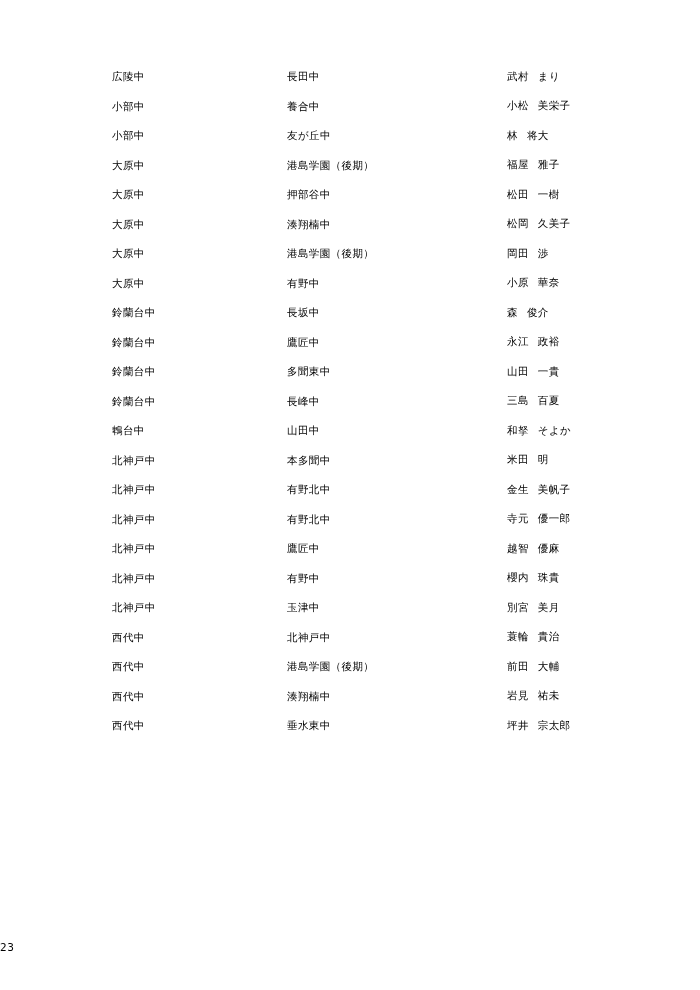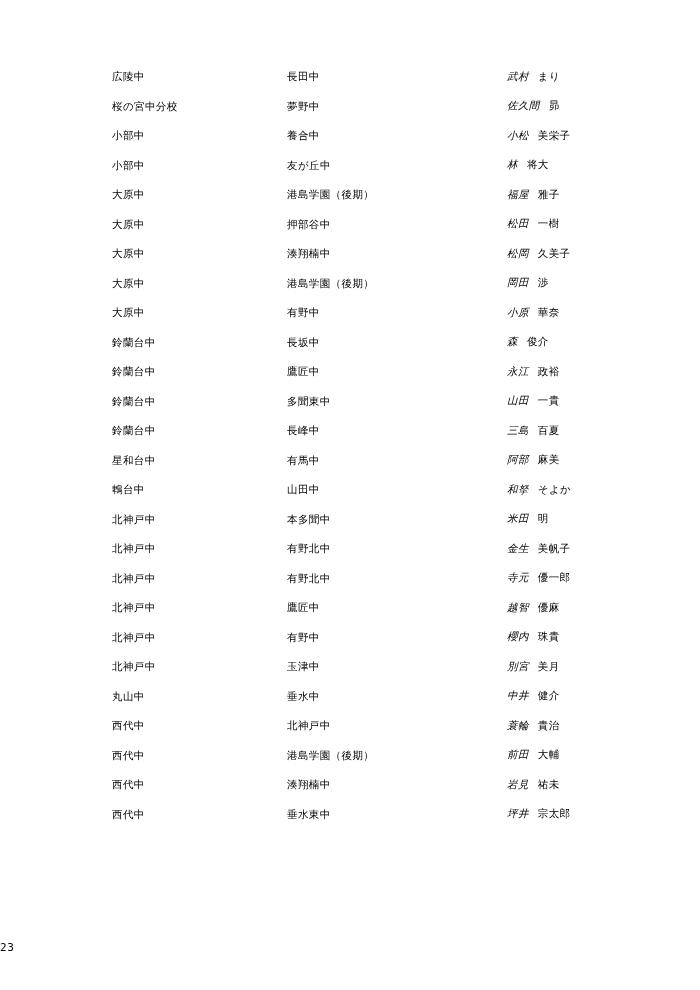--- a/index.html
+++ b/index.html
@@ -44,21 +44,20 @@
     width: 175px;
   }
   .col-dest {
     width: 220px;
   }
   .col-name {
     width: 85px;
   }
   .name-family {
     display: inline-block;
-    font-style: italic;
   }
   .name-given {
     display: inline-block;
     margin-left: 9px;
     font-family: Liberation Serif, serif;
   }
   .page-number {
     position: absolute;
     left: 0;
     top: 941px;
@@ -75,27 +74,20 @@
   <table class="doc-table">
     <tbody>
       <tr>
         <td class="col-school">広陵中</td>
         <td class="col-dest">長田中</td>
         <td class="col-name">
           <span class="name-family">武村</span><span class="name-given">まり</span>
         </td>
       </tr>
       <tr>
-        <td class="col-school">桜の宮中分校</td>
-        <td class="col-dest">夢野中</td>
-        <td class="col-name">
-          <span class="name-family">佐久間</span><span class="name-given">昴</span>
-        </td>
-      </tr>
-      <tr>
         <td class="col-school">小部中</td>
         <td class="col-dest">養合中</td>
         <td class="col-name">
           <span class="name-family">小松</span><span class="name-given">美栄子</span>
         </td>
       </tr>
       <tr>
         <td class="col-school">小部中</td>
         <td class="col-dest">友が丘中</td>
         <td class="col-name">
@@ -159,27 +151,20 @@
         </td>
       </tr>
       <tr>
         <td class="col-school">鈴蘭台中</td>
         <td class="col-dest">長峰中</td>
         <td class="col-name">
           <span class="name-family">三島</span><span class="name-given">百夏</span>
         </td>
       </tr>
       <tr>
-        <td class="col-school">星和台中</td>
-        <td class="col-dest">有馬中</td>
-        <td class="col-name">
-          <span class="name-family">阿部</span><span class="name-given">麻美</span>
-        </td>
-      </tr>
-      <tr>
         <td class="col-school">鵯台中</td>
         <td class="col-dest">山田中</td>
         <td class="col-name">
           <span class="name-family">和拏</span><span class="name-given">そよか</span>
         </td>
       </tr>
       <tr>
         <td class="col-school">北神戸中</td>
         <td class="col-dest">本多聞中</td>
         <td class="col-name">
@@ -212,27 +197,20 @@
         <td class="col-dest">有野中</td>
         <td class="col-name">
           <span class="name-family">櫻内</span><span class="name-given">珠貴</span>
         </td>
       </tr>
       <tr>
         <td class="col-school">北神戸中</td>
         <td class="col-dest">玉津中</td>
         <td class="col-name">
           <span class="name-family">別宮</span><span class="name-given">美月</span>
-        </td>
-      </tr>
-      <tr>
-        <td class="col-school">丸山中</td>
-        <td class="col-dest">垂水中</td>
-        <td class="col-name">
-          <span class="name-family">中井</span><span class="name-given">健介</span>
         </td>
       </tr>
       <tr>
         <td class="col-school">西代中</td>
         <td class="col-dest">北神戸中</td>
         <td class="col-name">
           <span class="name-family">蓑輪</span><span class="name-given">貴治</span>
         </td>
       </tr>
       <tr>

